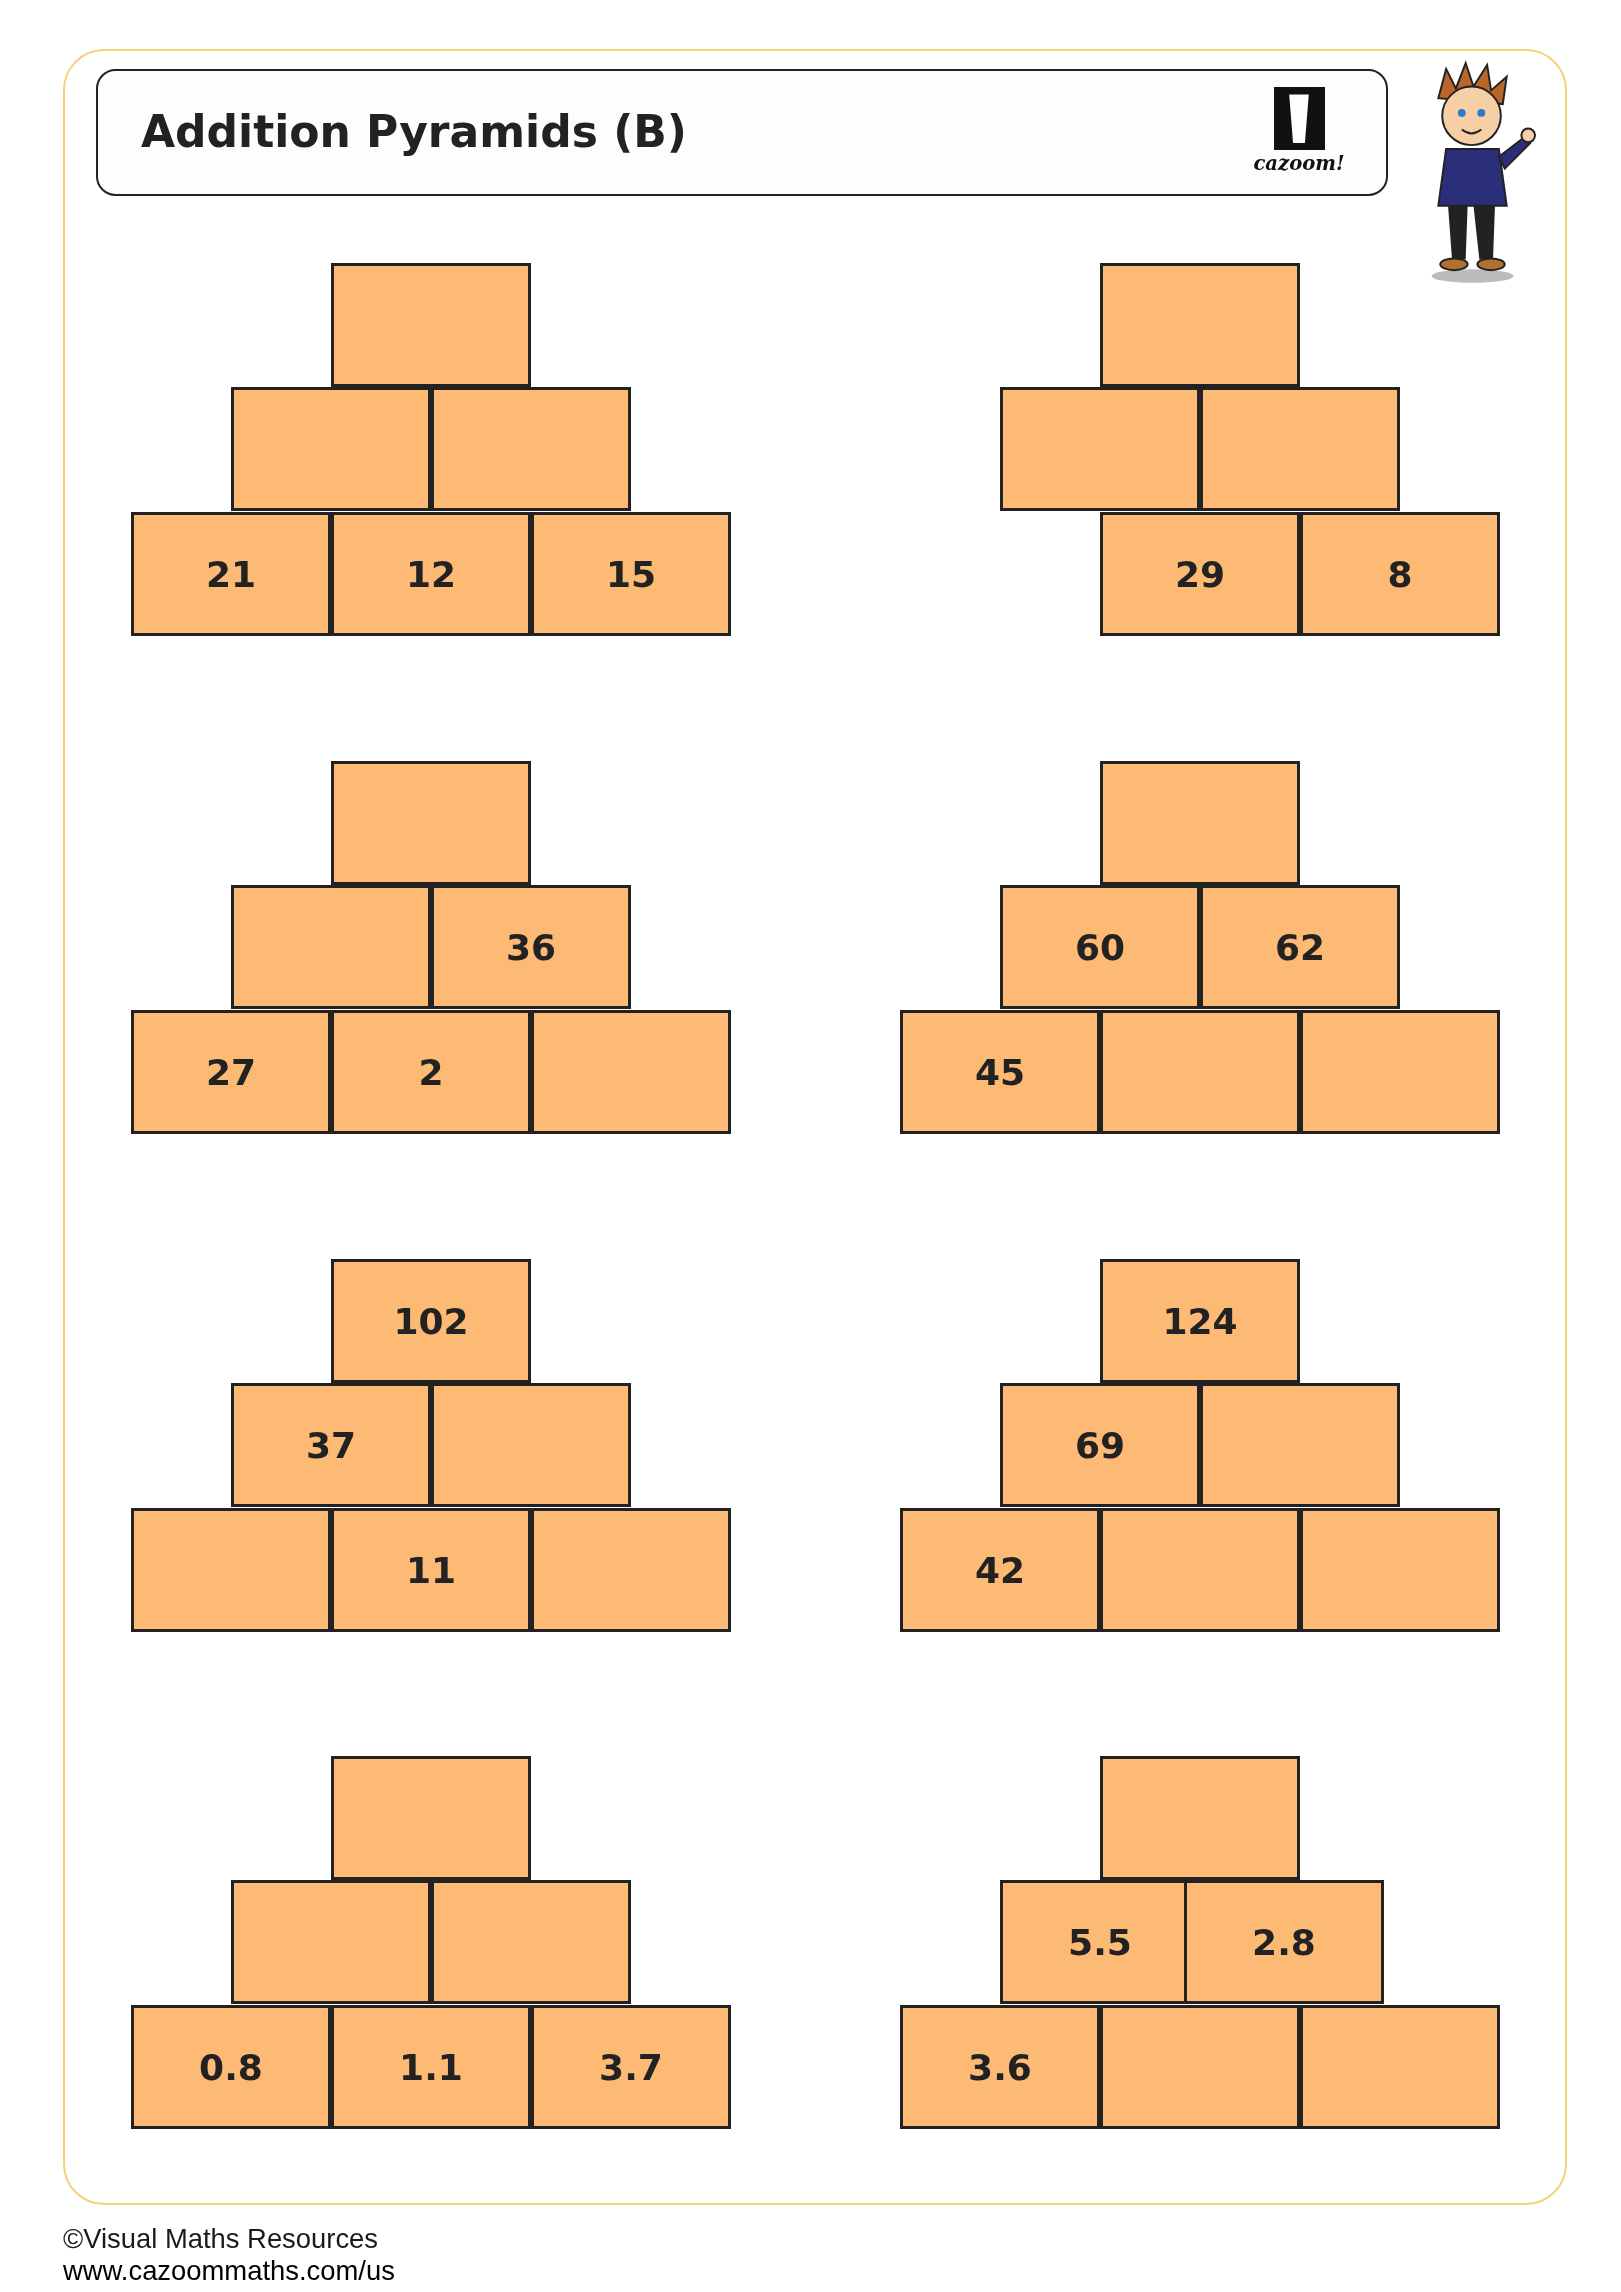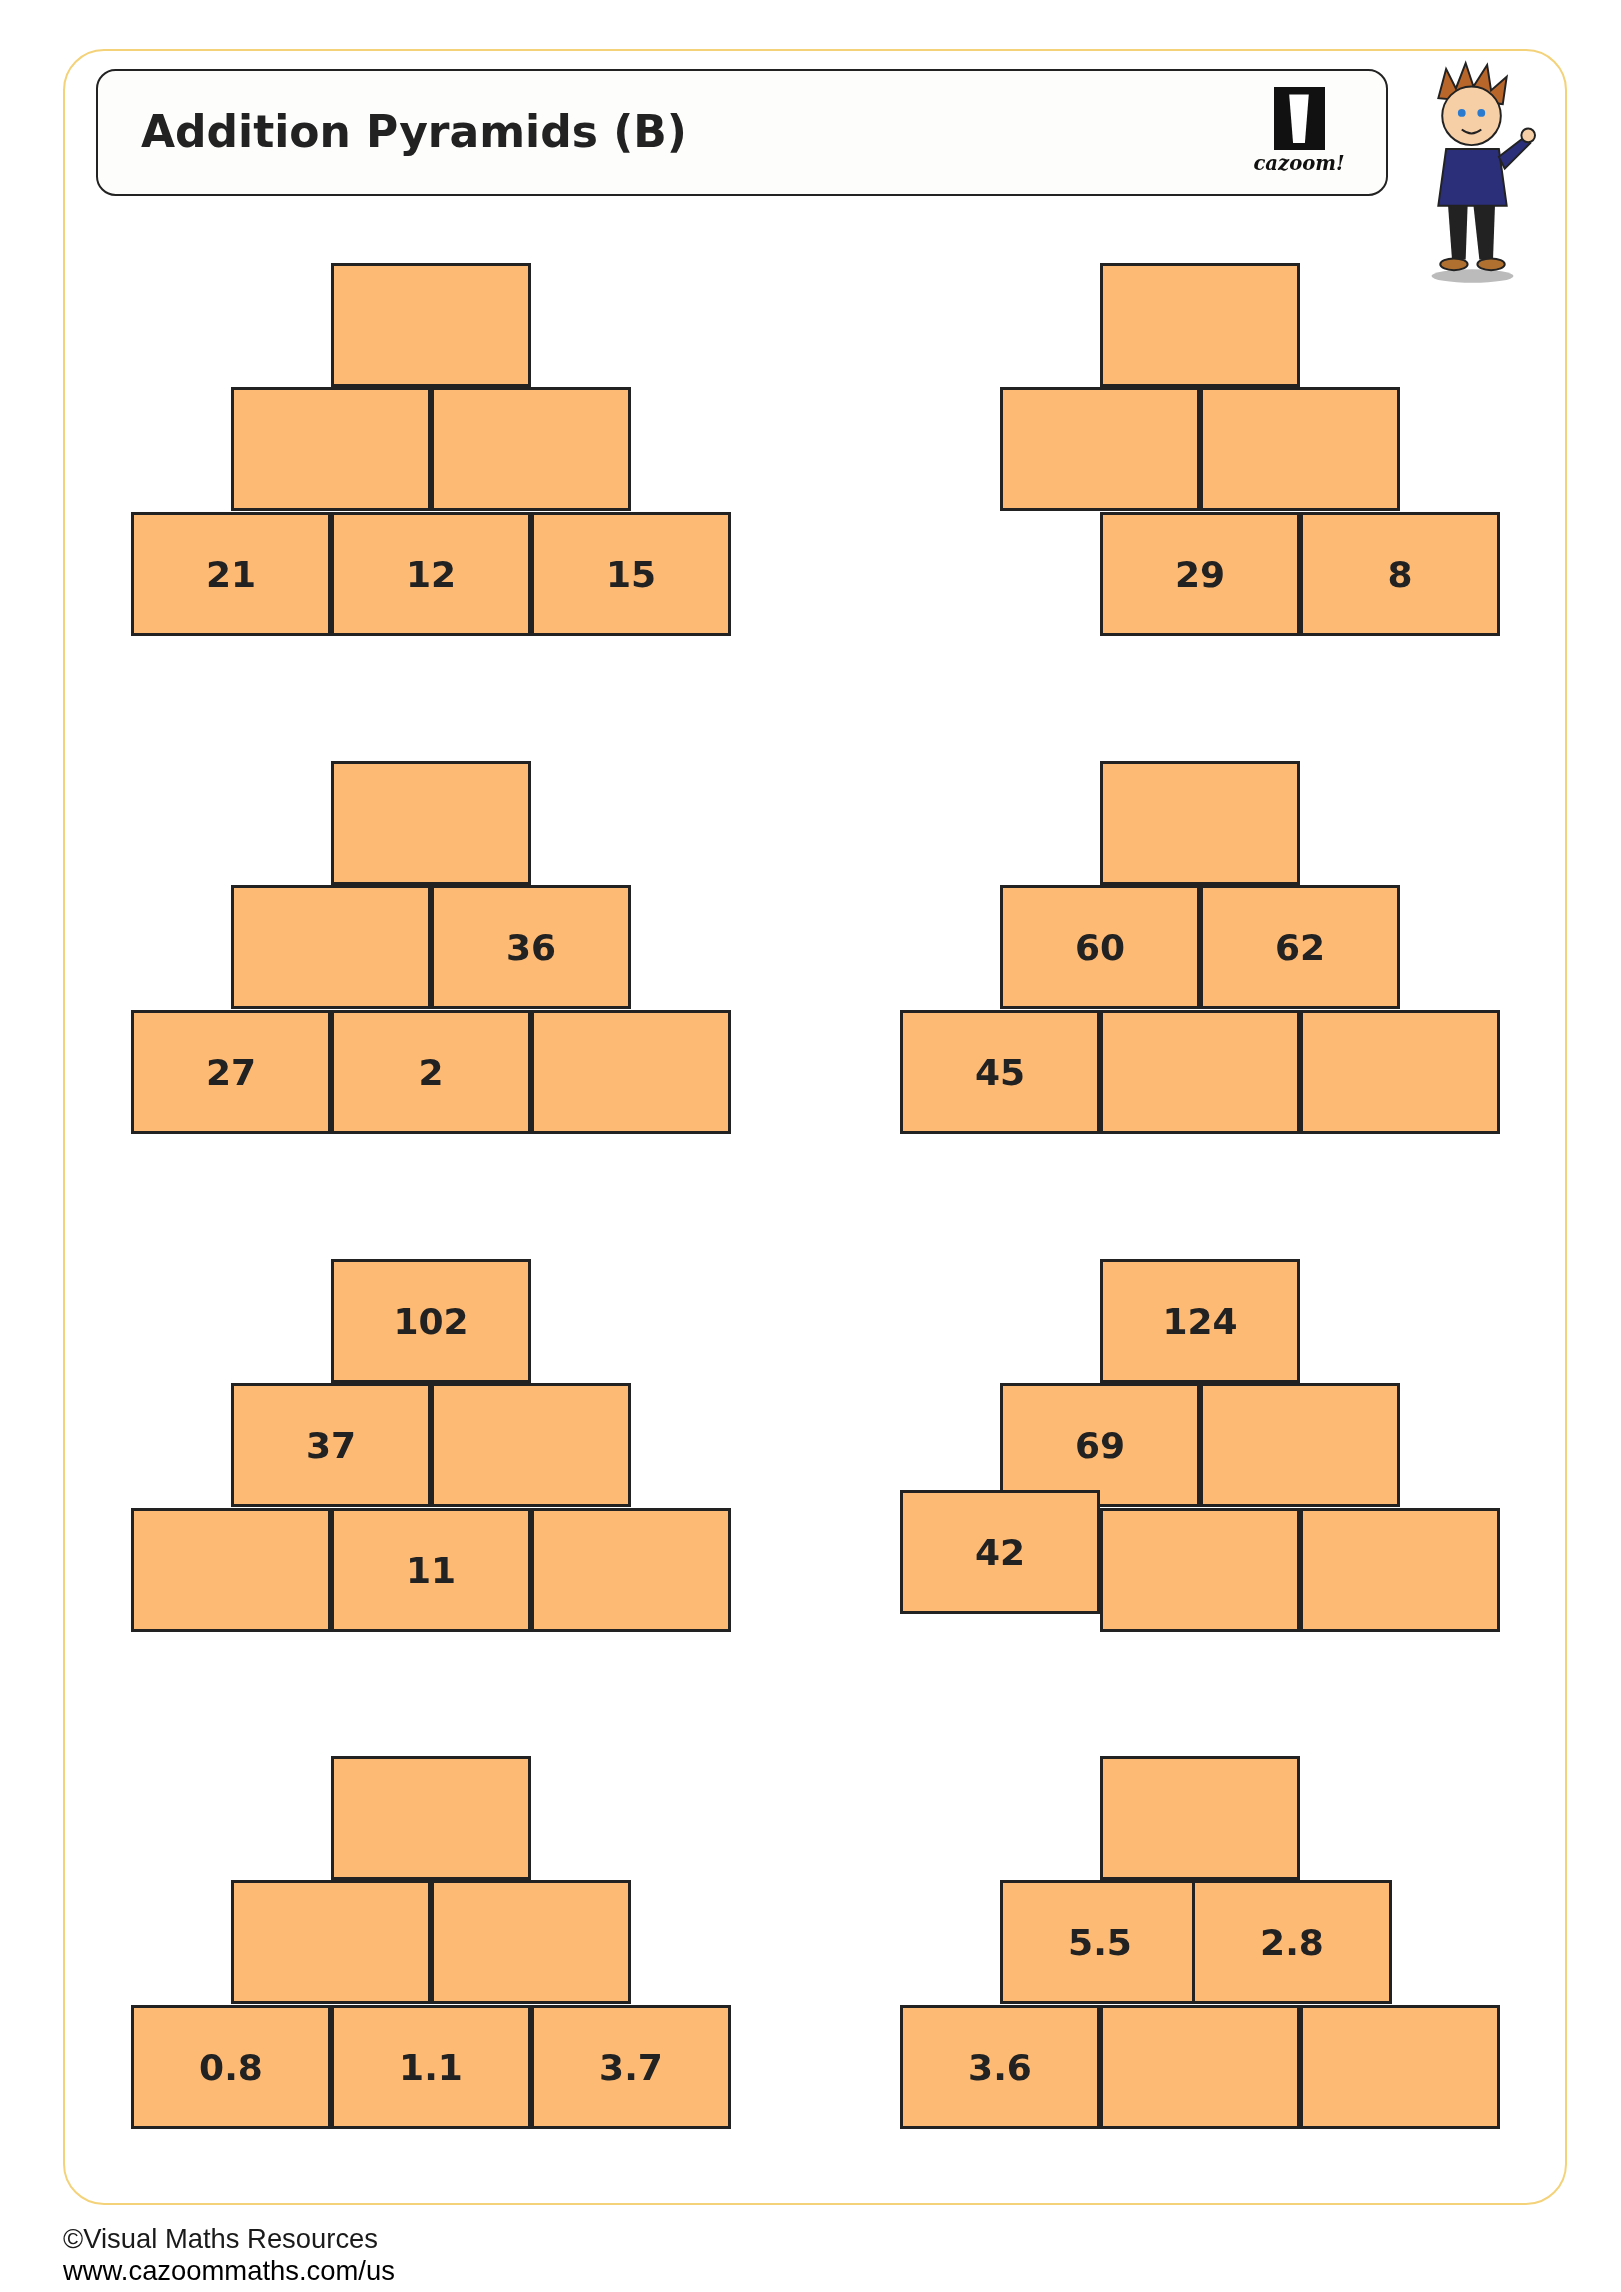--- a/index.html
+++ b/index.html
@@ -93,38 +93,38 @@
   <div class="cell" style="left:300px; top:124px;"></div>
   <div class="cell" style="left:0; top:249px;"></div>
   <div class="cell" style="left:200px; top:249px;">11</div>
   <div class="cell" style="left:400px; top:249px;"></div>
 </div>
 
 <div class="pyr" style="left:900px; top:1259px;">
   <div class="cell" style="left:200px; top:0;">124</div>
   <div class="cell" style="left:100px; top:124px;">69</div>
   <div class="cell" style="left:300px; top:124px;"></div>
-  <div class="cell" style="left:0; top:231px;">42</div>
+  <div class="cell" style="left:0; top:249px;">42</div>
   <div class="cell" style="left:200px; top:249px;"></div>
   <div class="cell" style="left:400px; top:249px;"></div>
 </div>
 
 <div class="pyr" style="left:131px; top:1756px;">
   <div class="cell" style="left:200px; top:0;"></div>
   <div class="cell" style="left:100px; top:124px;"></div>
   <div class="cell" style="left:300px; top:124px;"></div>
   <div class="cell" style="left:0; top:249px;">0.8</div>
   <div class="cell" style="left:200px; top:249px;">1.1</div>
   <div class="cell" style="left:400px; top:249px;">3.7</div>
 </div>
 
 <div class="pyr" style="left:900px; top:1756px;">
   <div class="cell" style="left:200px; top:0;"></div>
   <div class="cell" style="left:100px; top:124px;">5.5</div>
-  <div class="cell" style="left:292px; top:124px;">2.8</div>
+  <div class="cell" style="left:284px; top:124px;">2.8</div>
   <div class="cell" style="left:0; top:249px;">3.6</div>
   <div class="cell" style="left:200px; top:249px;"></div>
   <div class="cell" style="left:400px; top:249px;"></div>
 </div>
 
 <div class="footer">
   <div>©Visual Maths Resources</div>
   <div class="link">www.cazoommaths.com/us</div>
 </div>
 

